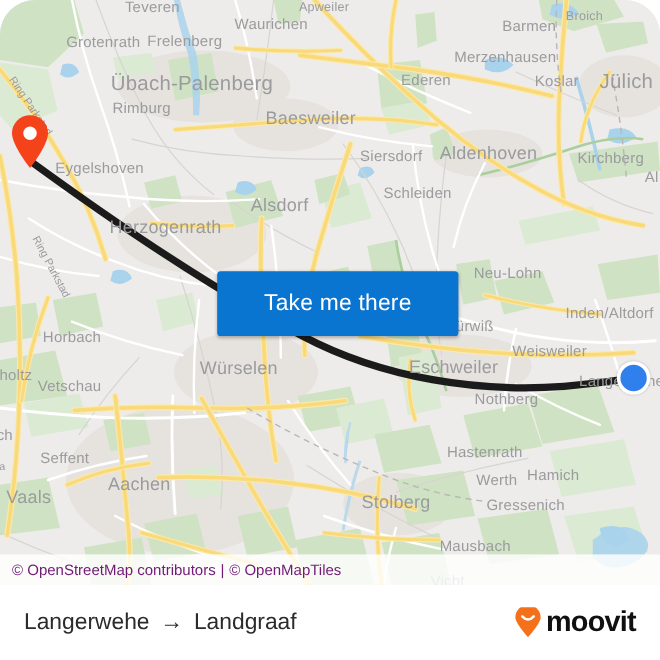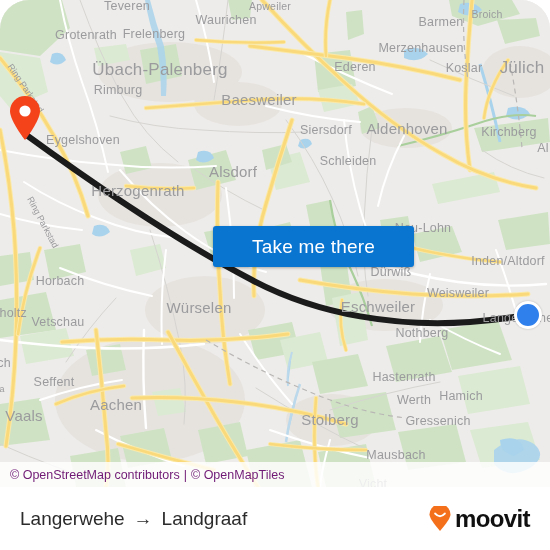--- a/index.html
+++ b/index.html
@@ -48,29 +48,29 @@
   .dest-dot{
     position:absolute;width:28px;height:28px;border-radius:50%;
     background:#2f80ed;border:3px solid #ffffff;
     box-sizing:border-box;
     transform:translate(-50%,-50%);
     box-shadow:0 0 2px rgba(0,0,0,.25);
   }
 
   
   .cta{
-    position:absolute;left:181px;top:226px;width:201px;height:41px;
+    position:absolute;left:181px;top:226px;width:201px;height:54px;
     background:#0a74d1;
     border:none;border-radius:3px;
     color:#ffffff;font-size:19px;
     font-family:"Liberation Sans", sans-serif;
     letter-spacing:.2px;
     cursor:pointer;
     box-shadow:0 1px 3px rgba(0,0,0,.28);
-    display:flex;align-items:center;justify-content:center;margin-left:32px;
+    display:flex;align-items:center;justify-content:center;
   }
 
   
   .attrib{
     position:absolute;left:0;top:462px;width:550px;height:25px;
     background:rgba(255,255,255,.82);
     display:flex;align-items:center;
     box-sizing:border-box;padding-left:10px;
   }
   .attrib span{font-size:12.5px;color:#701a75;}

